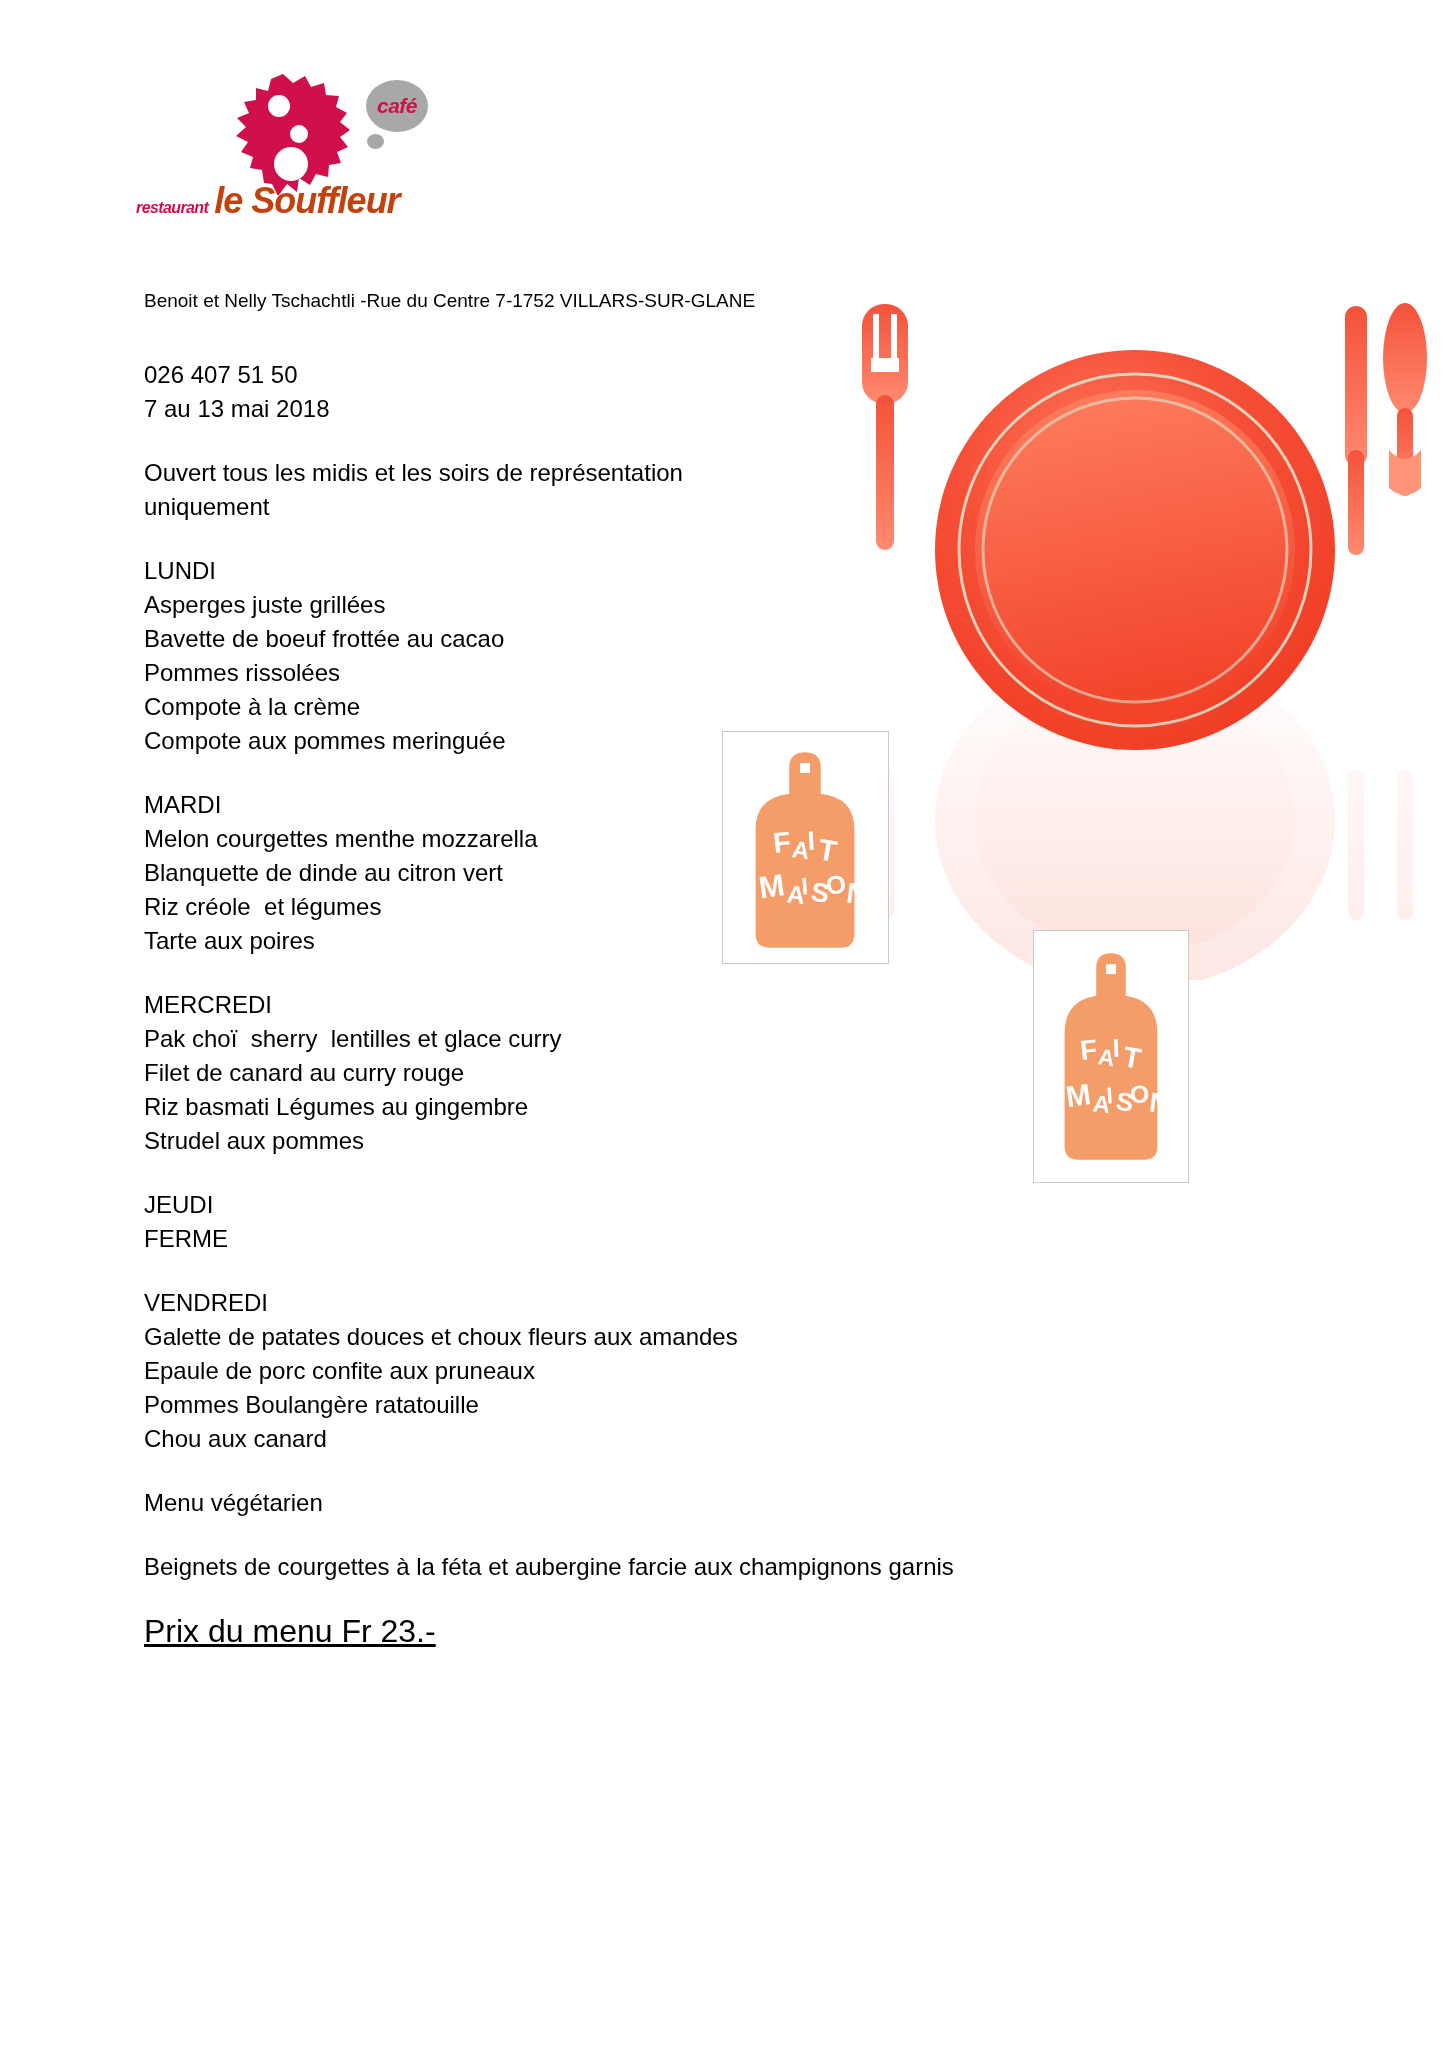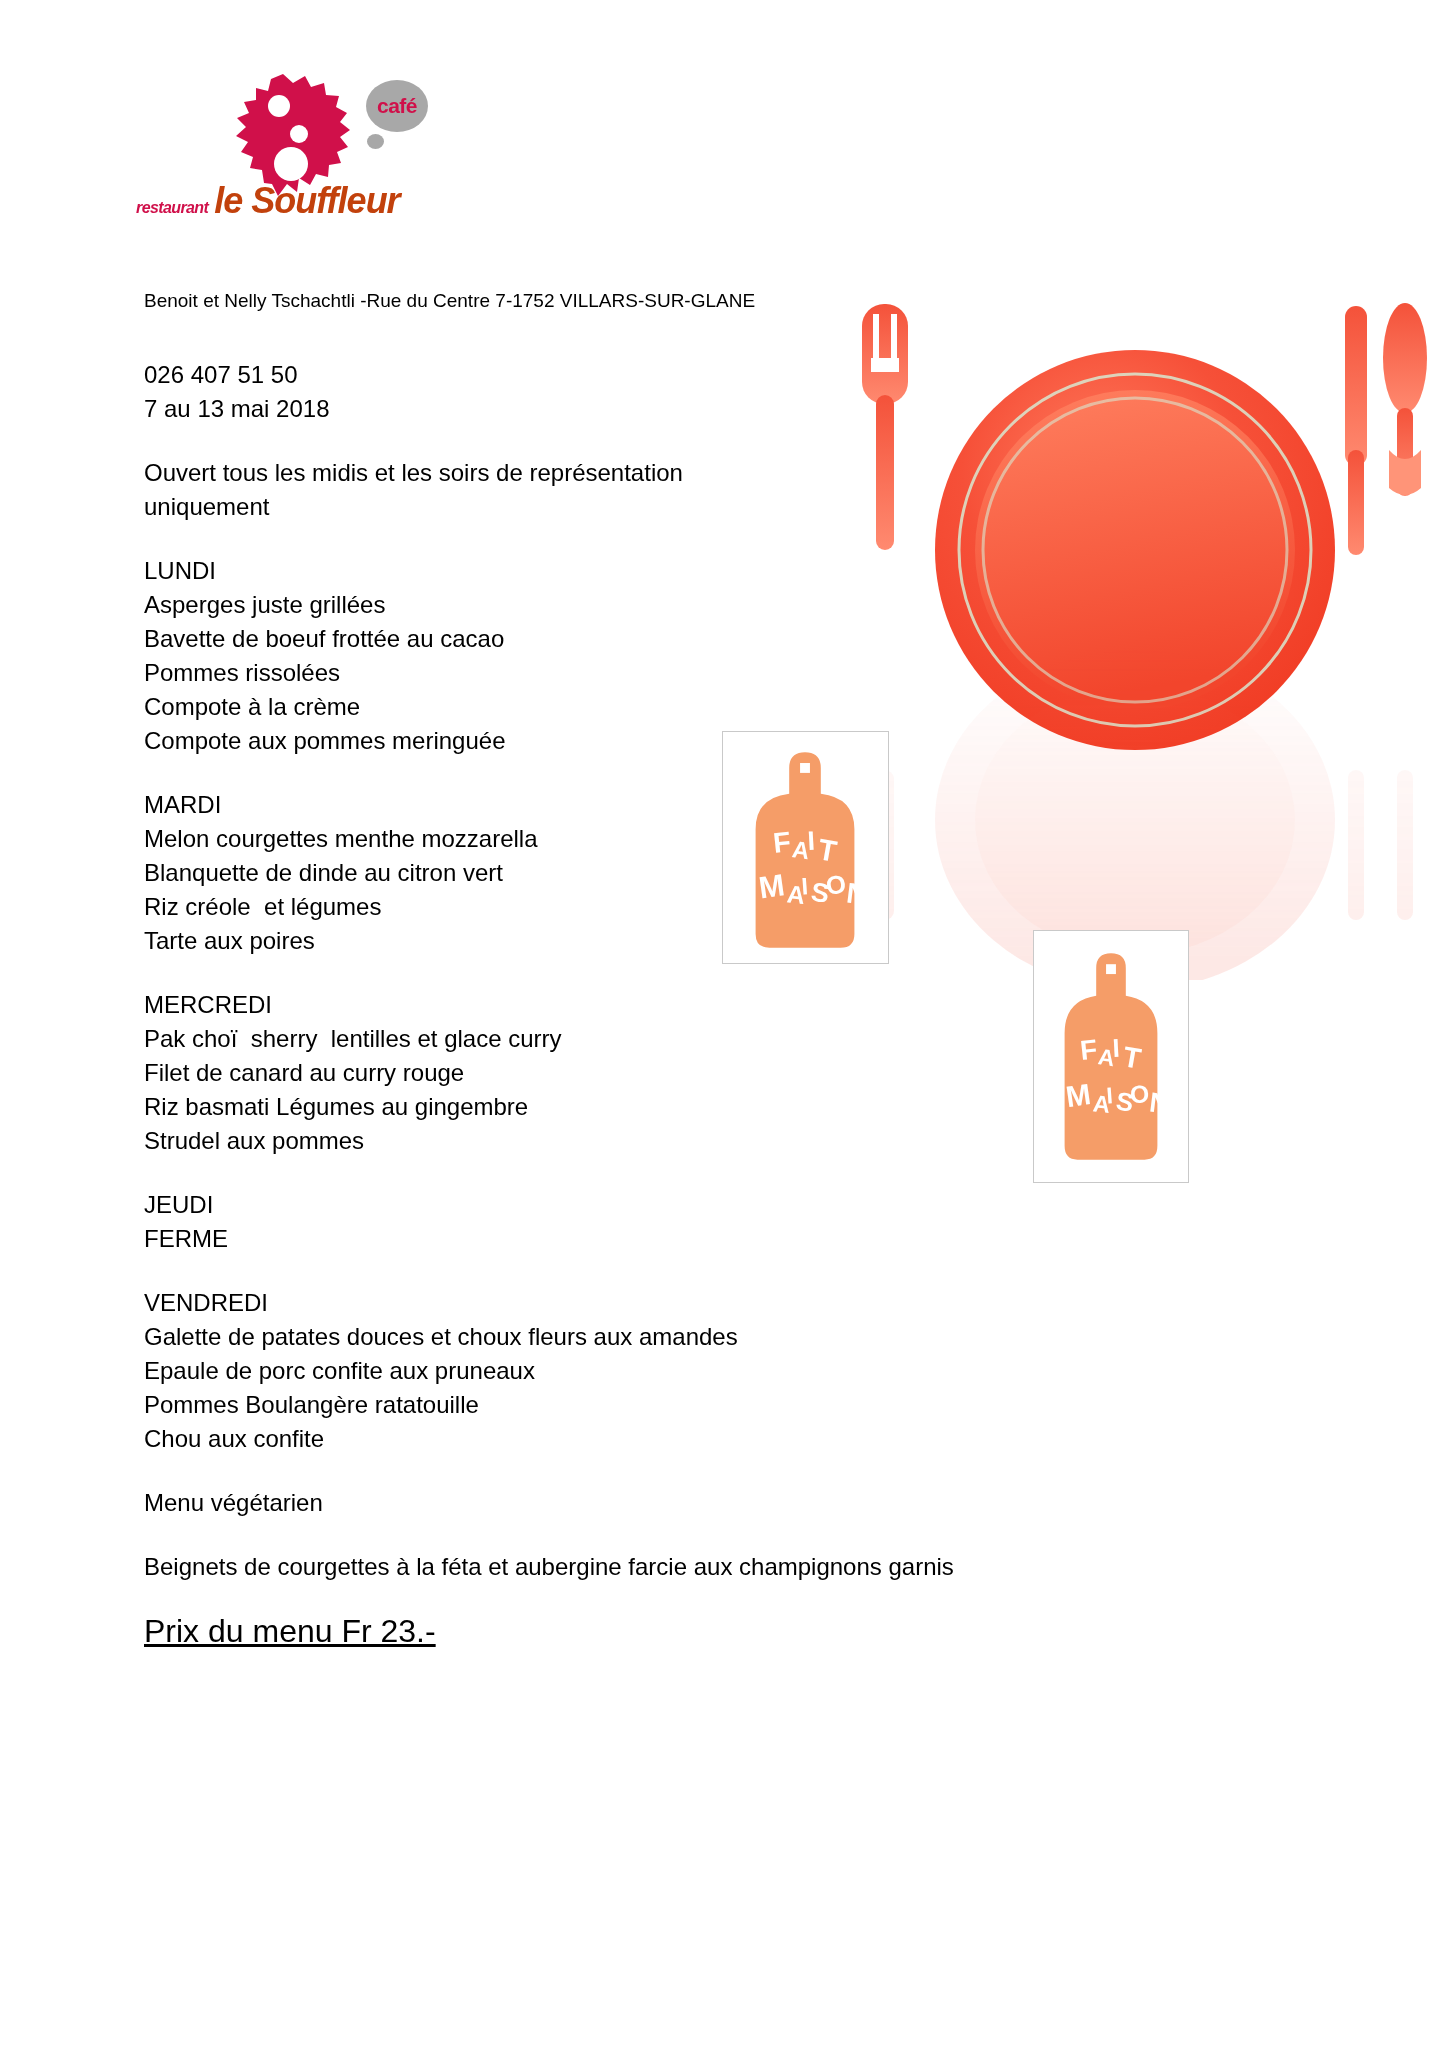--- a/index.html
+++ b/index.html
@@ -47,20 +47,21 @@
     position: absolute;
     left: 230px;
     top: 8px;
     width: 62px;
     height: 52px;
     display: flex;
     align-items: center;
     justify-content: center;
     font-size: 21px;
     font-weight: bold;
+    font-style: italic;
     color: #D0104A;
     letter-spacing: -0.5px;
   }
   #logo-bubble-small {
     position: absolute;
     left: 231px;
     top: 62px;
     width: 17px;
     height: 15px;
     background: #A8A8A8;
@@ -328,21 +329,21 @@
       <div class="dish-line">FERME</div>
     </div>
 
     <div class="gap-md"></div>
 
     <div>
       <div class="day-title">VENDREDI</div>
       <div class="dish-line">Galette de patates douces et choux fleurs aux amandes</div>
       <div class="dish-line">Epaule de porc confite aux pruneaux</div>
       <div class="dish-line">Pommes Boulangère ratatouille</div>
-      <div class="dish-line">Chou aux confite</div>
+      <div class="dish-line">Chou aux canard</div>
     </div>
 
     <div class="gap-md"></div>
 
     <div class="body-line">Menu végétarien</div>
 
     <div class="gap-md"></div>
 
     <div class="body-line">Beignets de courgettes à la féta et aubergine farcie aux champignons garnis</div>
 

